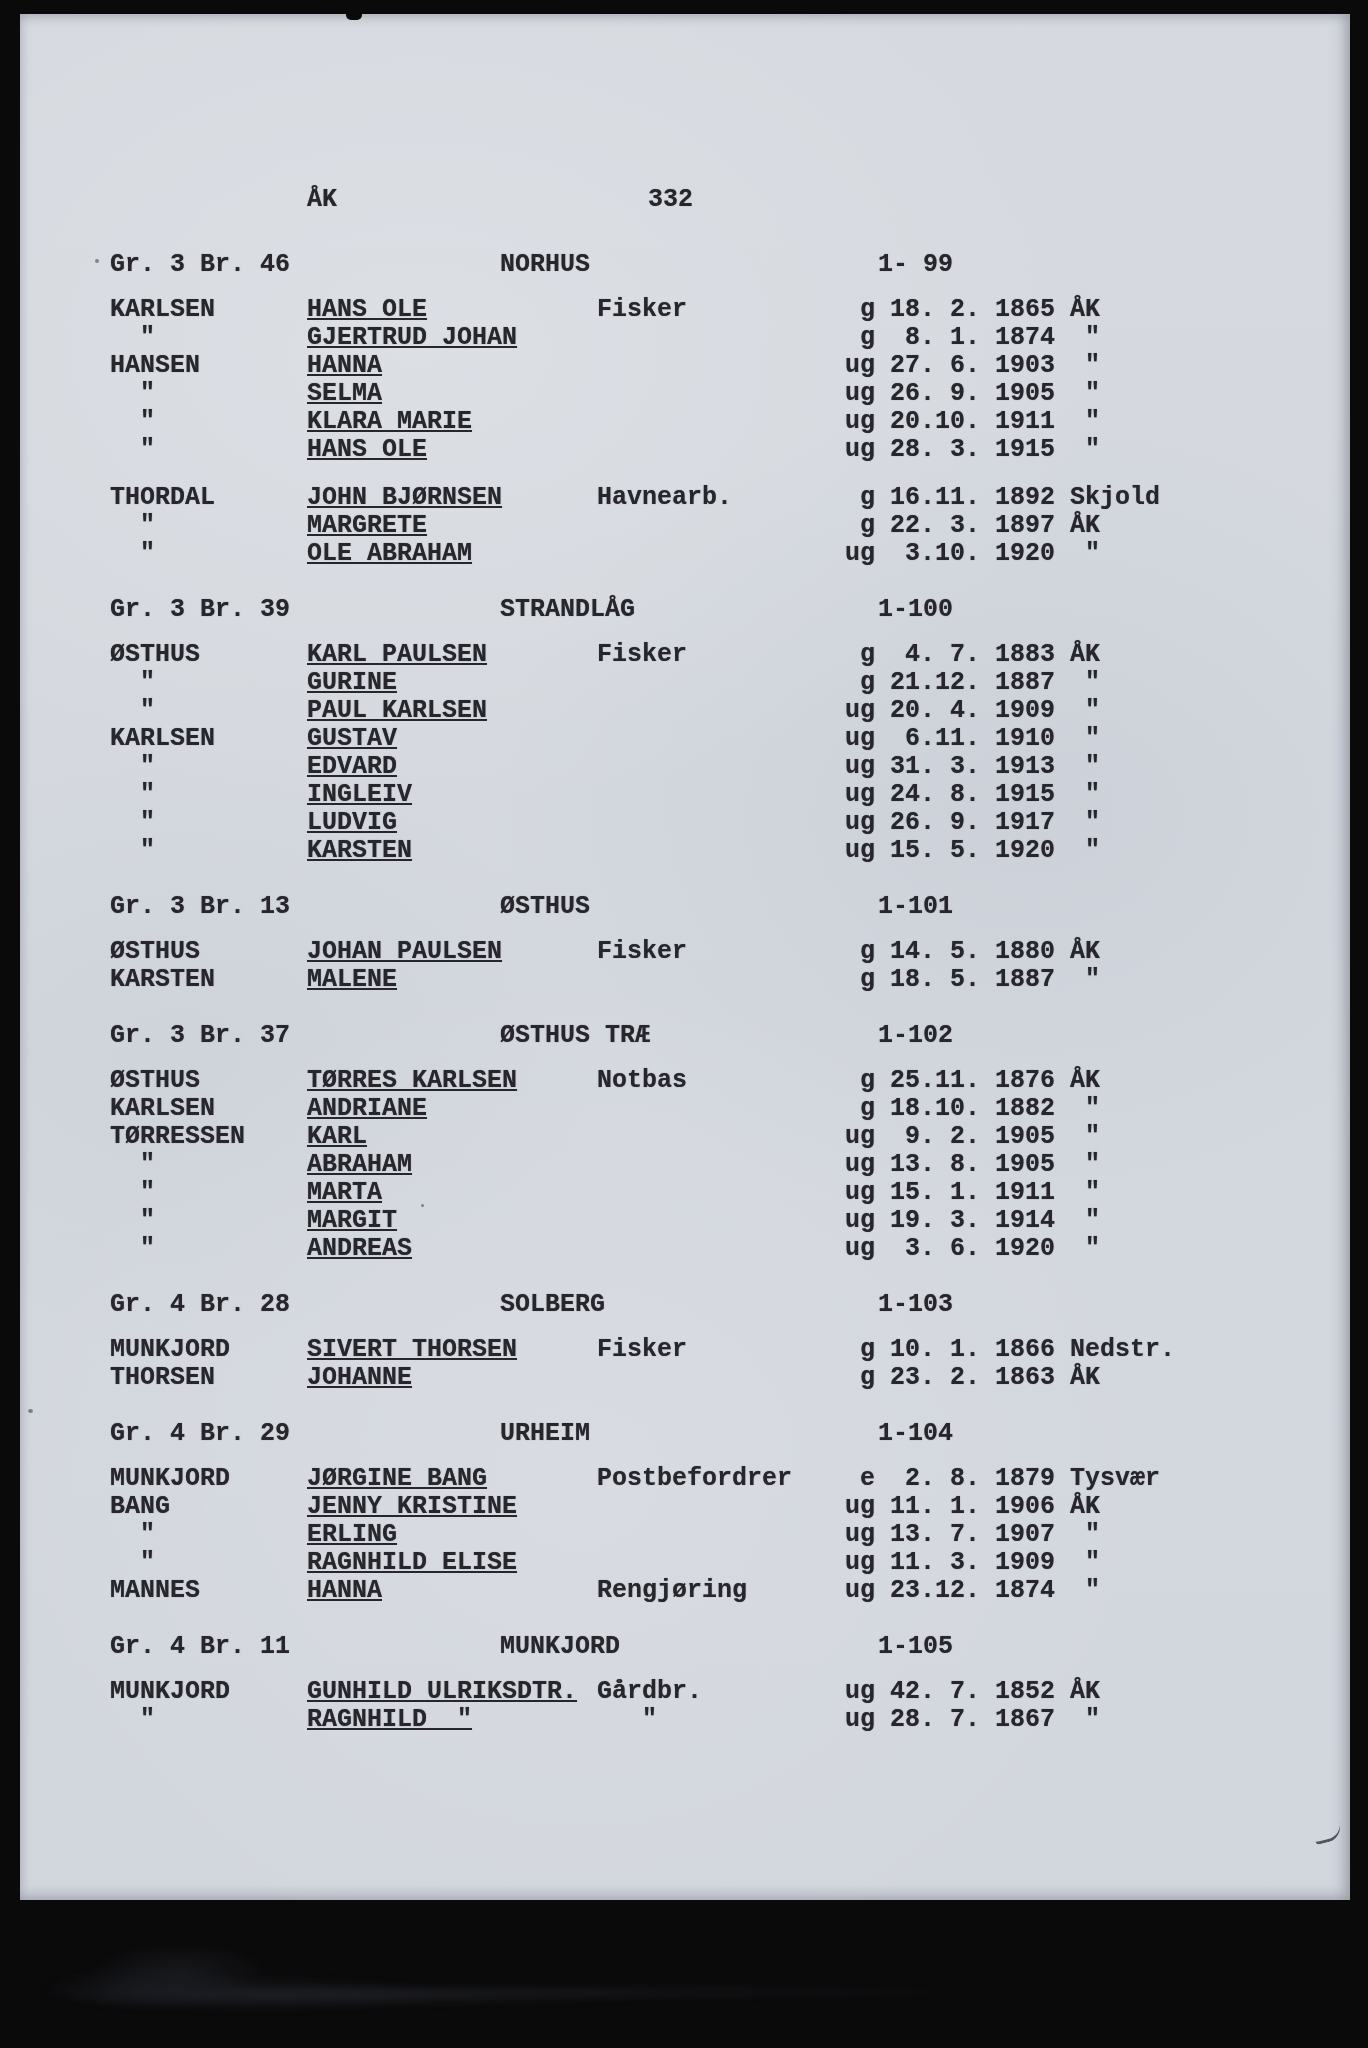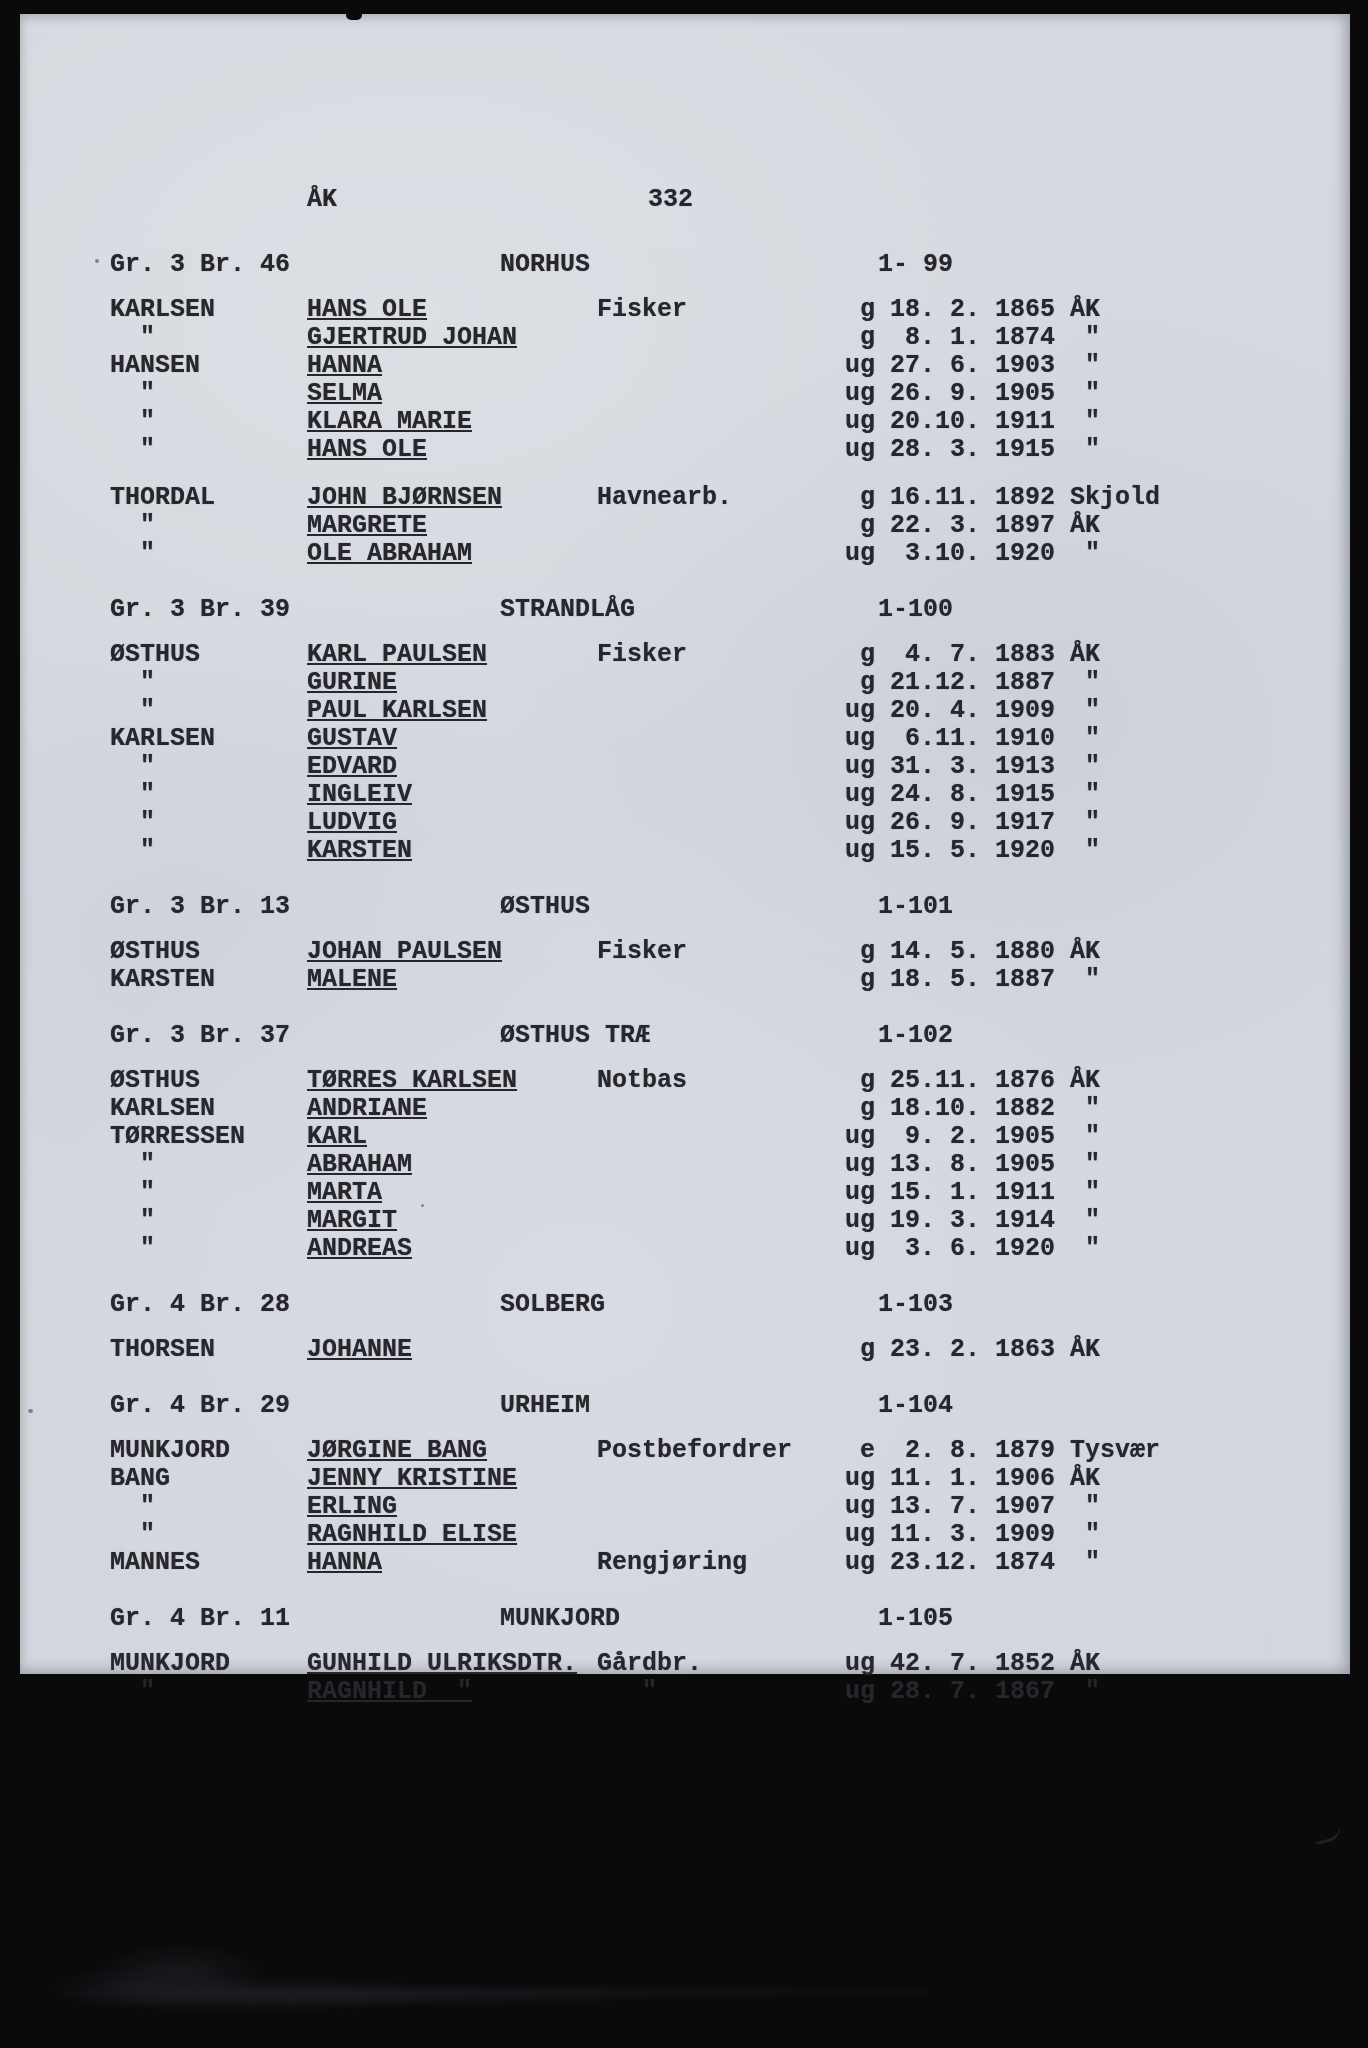--- a/index.html
+++ b/index.html
@@ -1,19 +1,19 @@
 <!DOCTYPE html>
 <html><head>
 <meta charset="utf-8">
 <style>
   html,body{margin:0;padding:0;width:1368px;height:2048px;background:#0a0a0b;overflow:hidden;}
   body{position:relative;font-family:"Liberation Mono","DejaVu Sans Mono",monospace;}
 
   .paper{
-    position:absolute;left:20px;top:14px;width:1330px;height:1660px;
+    position:absolute;left:20px;top:14px;width:1330px;height:1886px;
     background:
       radial-gradient(1200px 800px at 30% 18%, rgba(255,255,255,.16), transparent 60%),
       radial-gradient(900px 700px at 76% 42%, rgba(168,176,190,.18), transparent 60%),
       radial-gradient(1000px 900px at 42% 78%, rgba(255,255,255,.12), transparent 60%),
       radial-gradient(700px 500px at 12% 55%, rgba(170,178,190,.12), transparent 60%),
       linear-gradient(#d6dae0,#d2d6dd);
     box-shadow: inset -7px 0 14px rgba(95,100,112,.30), inset 0 -5px 12px rgba(95,100,112,.22), inset 0 4px 10px rgba(110,115,128,.18);
   }
 
   .content{
@@ -147,20 +147,21 @@
 
   <div class="person-row"><span class="c-surname">  "</span><span class="c-given">ANDREAS</span><span class="c-occ"></span><span class="c-status">ug</span><span class="c-date"> 3. 6. 1920</span><span class="c-place"> "</span></div>
 </div>
           </div>
         </section>
 
   <section class="census-section">
           <div class="section-header"><span class="sh-label">Gr. 4 Br. 28</span><span class="sh-farm">SOLBERG</span><span class="sh-range">1-103</span></div>
           <div class="households">
             <div class="household">
+  <div class="person-row"><span class="c-surname">MUNKJORD</span><span class="c-given">SIVERT THORSEN</span><span class="c-occ">Fisker</span><span class="c-status">g</span><span class="c-date">10. 1. 1866</span><span class="c-place">Nedstr.</span></div>
 
   <div class="person-row"><span class="c-surname">THORSEN</span><span class="c-given">JOHANNE</span><span class="c-occ"></span><span class="c-status">g</span><span class="c-date">23. 2. 1863</span><span class="c-place">ÅK</span></div>
 </div>
           </div>
         </section>
 
   <section class="census-section">
           <div class="section-header"><span class="sh-label">Gr. 4 Br. 29</span><span class="sh-farm">URHEIM</span><span class="sh-range">1-104</span></div>
           <div class="households">
             <div class="household">

